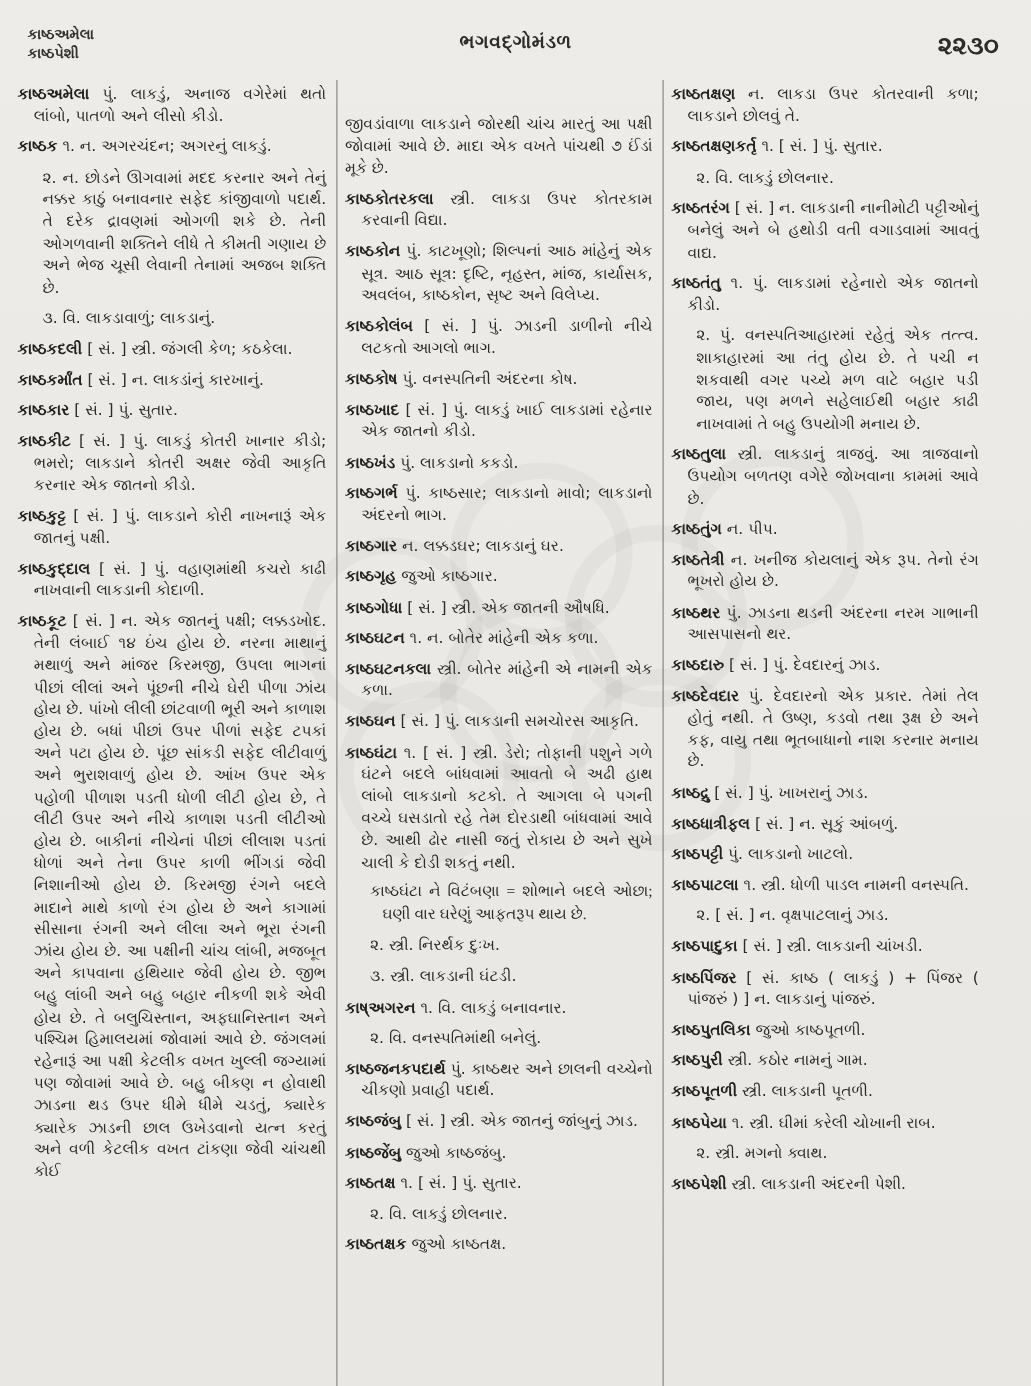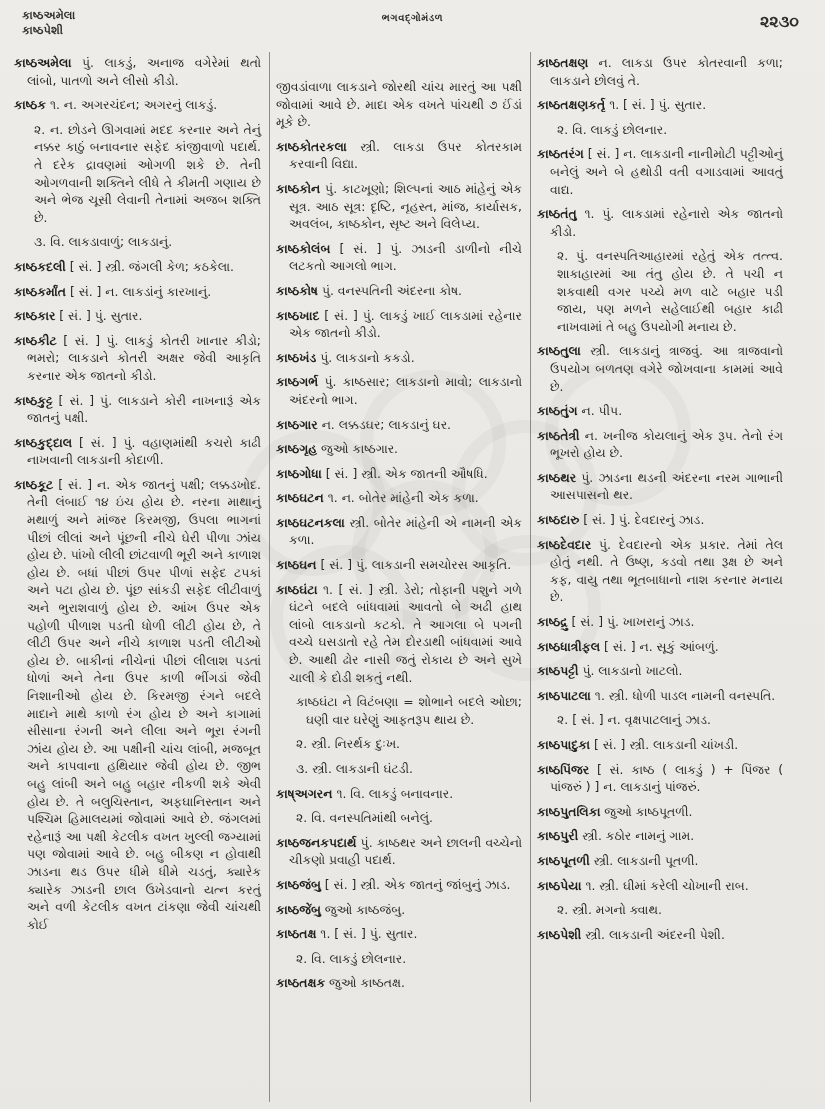--- a/index.html
+++ b/index.html
@@ -7,46 +7,46 @@
     width:825px;height:1109px;overflow:hidden;
     background:#e9e8e5;
     font-family:"DejaVu Sans","Liberation Sans",sans-serif;
     color:#2b2925;
     position:relative;
   }
   .page{
     position:absolute;inset:0;
     background:linear-gradient(180deg,#edecE9 0%,#eae9e6 45%,#e8e7e3 100%);
     box-sizing:border-box;
-    padding:6px 8px 4px 8px;
+    padding:18px 8px 4px 8px;
   }
   
   .wm{position:absolute;border-radius:50%;border:13px solid rgba(90,90,85,.055);pointer-events:none;}
   .wm1{width:120px;height:120px;left:360px;top:370px;}
   .wm2{width:120px;height:120px;left:452px;top:420px;}
   .wm3{width:120px;height:120px;left:352px;top:480px;}
   .wm4{width:120px;height:120px;left:455px;top:535px;}
   .wm5{width:120px;height:120px;left:270px;top:545px;}
   .wm6{width:120px;height:120px;left:545px;top:360px;}
   .wm7{width:120px;height:120px;left:240px;top:430px;}
 
   header.pagehead{
     position:relative;height:44px;
   }
   .guide{
     position:absolute;left:14px;top:2px;
     font-size:11.5px;font-weight:bold;line-height:15px;color:#33312c;
   }
   .head-title{
     position:absolute;left:0;right:0;top:6px;text-align:center;
-    font-size:10px;font-weight:bold;letter-spacing:.5px;color:#2e2c28;
+    font-size:15px;font-weight:bold;letter-spacing:.5px;color:#2e2c28;
   }
   .head-page{
     position:absolute;right:18px;top:6px;
-    font-size:16px;font-weight:bold;color:#2e2c28;
+    font-size:20px;font-weight:bold;color:#2e2c28;
   }
   main.columns{
     display:flex;align-items:stretch;
     height:1050px;overflow:hidden;
     margin-top:2px;
   }
   section.col{
     flex:0 0 261px;box-sizing:border-box;
     padding:2px 8px 0 6px;
     overflow:hidden;
@@ -55,21 +55,21 @@
   p.entry{
     margin:0 0 7px 0;
     font-size:12.4px;line-height:17.6px;
     text-align:justify;
     padding-left:13px;text-indent:-13px;
     word-break:break-word;
   }
   p.entry b{font-weight:bold;color:#23211d;}
   p.entry.sub{padding-left:20px;text-indent:0;}
   p.entry.cont{padding-left:0;text-indent:0;margin-top:24px;}
-  p.entry.idiom{padding-left:30px;text-indent:-10px;}
+  p.entry.idiom{padding-left:30px;text-indent:-10px;font-family:Liberation Serif, serif;}
 </style>
 </head>
 <body>
 
 <div class="page">
 
   <span class="wm wm1"></span>
   <span class="wm wm2"></span>
   <span class="wm wm3"></span>
   <span class="wm wm4"></span>

